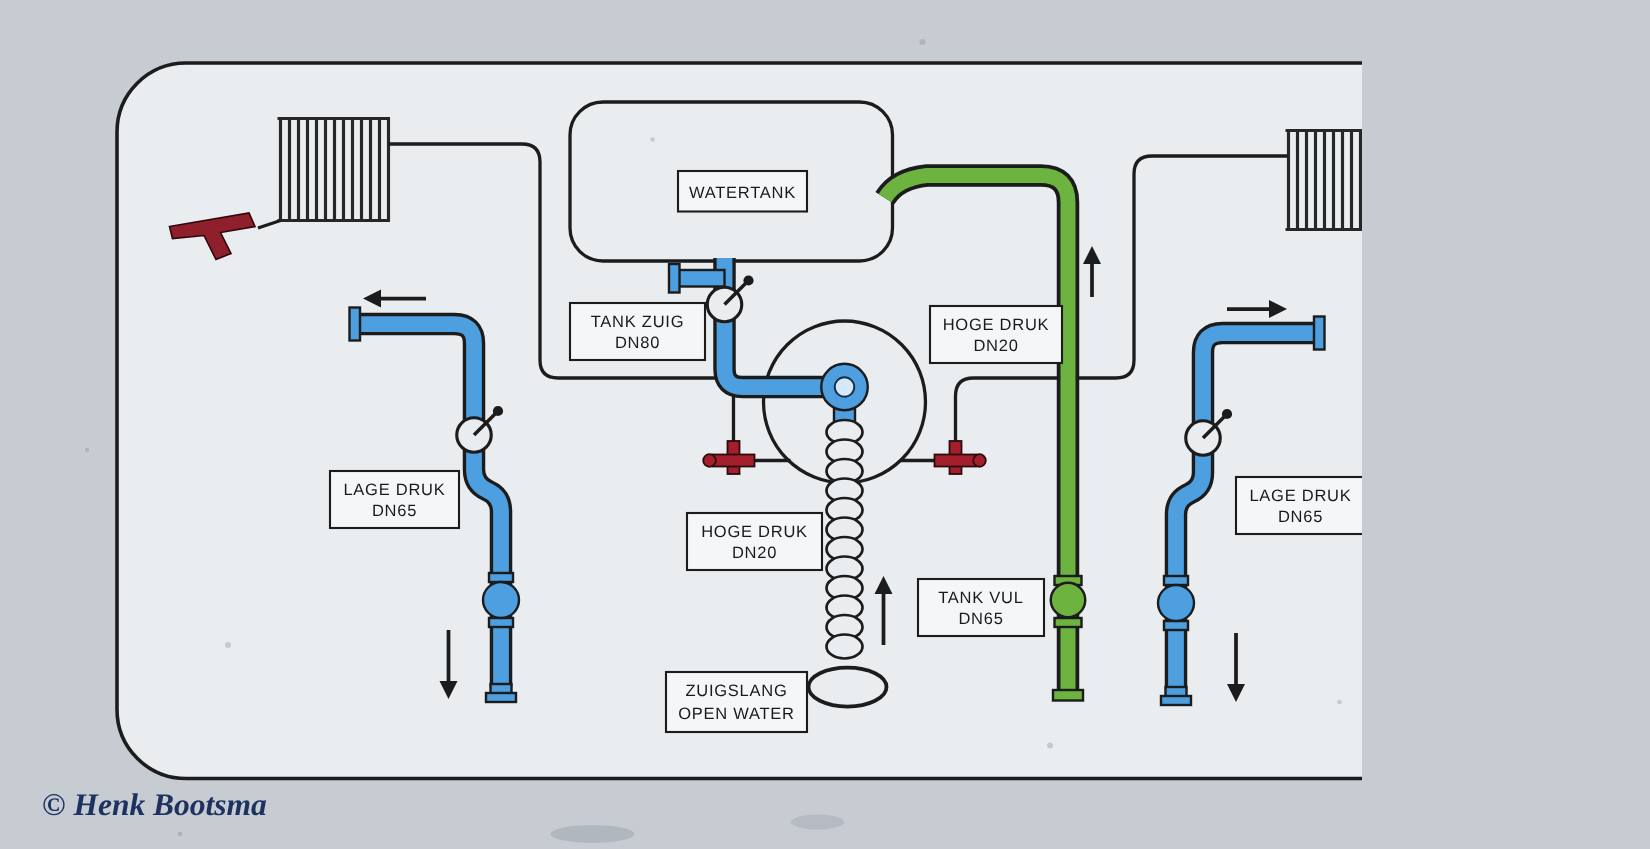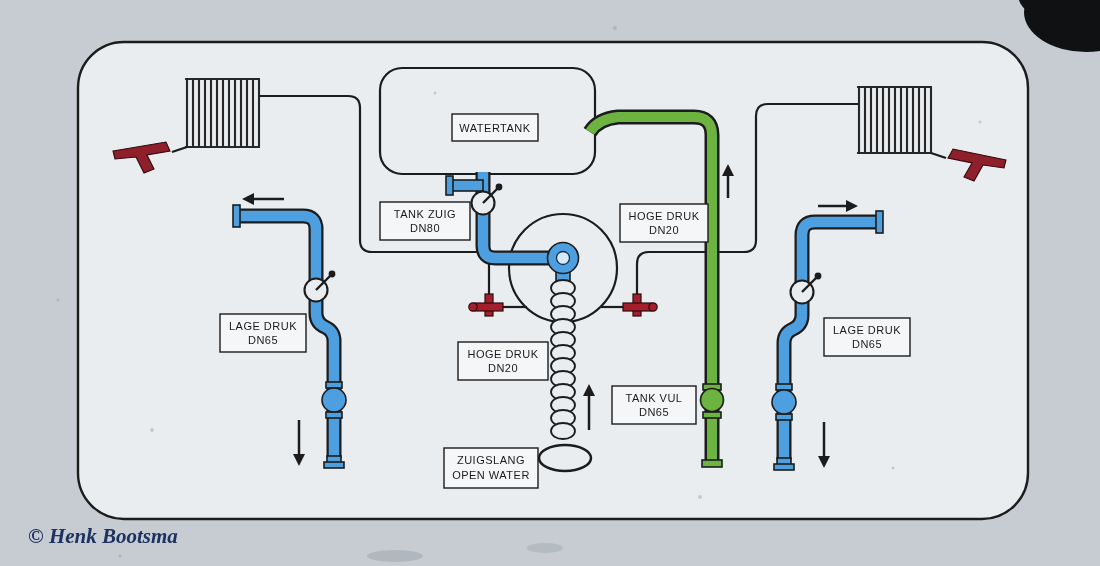--- a/index.html
+++ b/index.html
@@ -3,21 +3,21 @@
 <meta charset="utf-8">
 <style>
   :root{
     --photo_bg:#c6ccd2; --panel_bg:#e9edf0; --line:#1c1c1c;
     --pipe_blue:#4d9fe0; --pipe_green:#6cb33f; --valve_red:#a31f2c;
     --nozzle_red:#8e1f2b; --label_bg:#f4f6f8; --text:#1a1a1a;
     --credit:#1d3260; --blob:#101112;
   }
   html,body{margin:0;padding:0;}
   body{background:var(--photo_bg);font-family:"Liberation Sans",sans-serif;}
-  .stage{position:relative;width:1100px;height:566px;overflow:hidden;
+  .stage{position:relative;width:908px;height:566px;overflow:hidden;
          background:linear-gradient(180deg,#cdd3d8 0%,#c6ccd2 55%,#bcc2c9 100%);}
   svg{display:block;}
   .ln{stroke:var(--line);stroke-width:2.2;fill:none;}
   .coil{stroke:var(--line);stroke-width:2.1;fill:none;opacity:.95;}
   .casing{stroke:var(--line);stroke-width:15;fill:none;stroke-linejoin:round;stroke-linecap:butt;}
   .inner-b{stroke:var(--pipe_blue);stroke-width:10.5;fill:none;stroke-linejoin:round;stroke-linecap:butt;}
   .inner-g{stroke:var(--pipe_green);stroke-width:10;fill:none;stroke-linejoin:round;stroke-linecap:butt;}
   .fill-b{fill:var(--pipe_blue);stroke:var(--line);stroke-width:1.6;}
   .fill-g{fill:var(--pipe_green);stroke:var(--line);stroke-width:1.6;}
   .fill-panel{fill:var(--panel_bg);}

